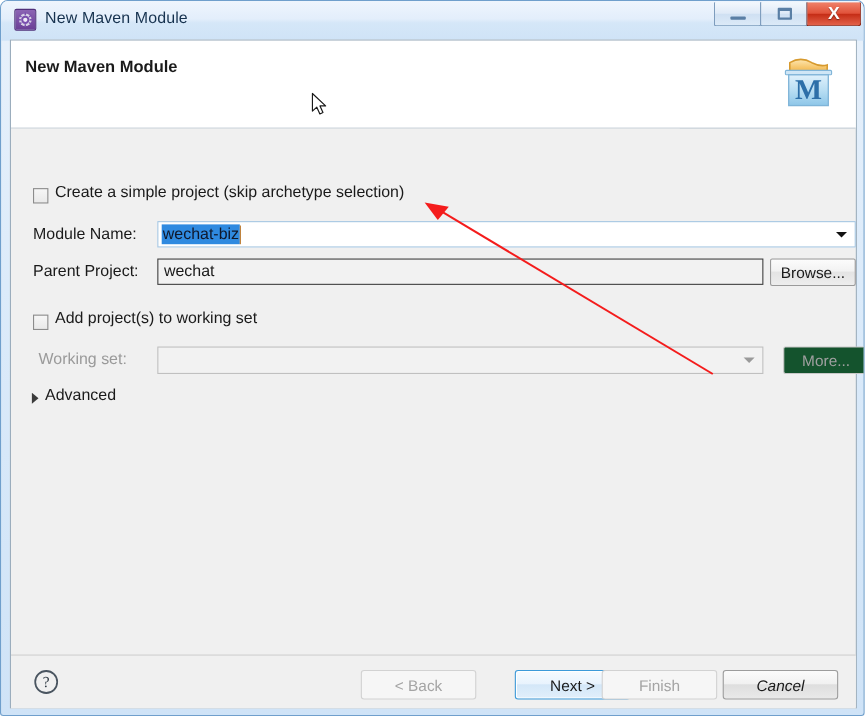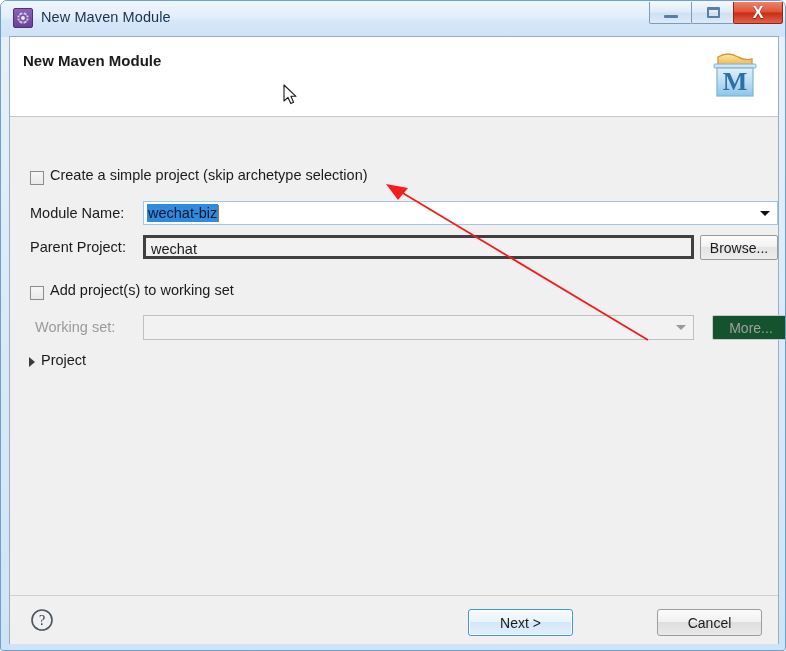--- a/index.html
+++ b/index.html
@@ -215,21 +215,21 @@
   .combo-arrow.disabled { border-top-color: #9a9a9a; }
 
   
   #label-parent { left: 20px; top: 122px; }
   #input-parent {
     position: absolute;
     left: 133px; top: 118px;
     width: 551px; height: 24px;
     box-sizing: border-box;
     background: #f2f2f2;
-    border: 3px solid #404040;
+    border: 1px solid #404040;
   }
   #parent-value {
     position: absolute;
     left: 5px; top: 3px;
     font-size: 14.5px;
     color: #1a1a1a;
   }
 
   .btn {
     position: absolute;
@@ -309,20 +309,21 @@
     box-sizing: border-box;
     font-size: 14px;
     text-align: center;
     border-radius: 3px;
     cursor: default;
   }
   .navbtn.enabled {
     color: #1a1a1a;
     background: linear-gradient(to bottom, #fbfbfb 0%, #f1f1f1 47%, #dedede 50%, #e9e9e9 100%);
     border: 1px solid #9c9c9c;
+    font-style: italic;
   }
   .navbtn.disabled {
     color: #a4a4a4;
     background: #f6f6f6;
     border: 1px solid #d2d2d2;
   }
   .navbtn.default {
     color: #1a1a1a;
     background: linear-gradient(to bottom, #f6fbff 0%, #e8f3fd 47%, #d3e7f8 50%, #e2effb 100%);
     border: 1px solid #3c9ad9;
@@ -429,30 +430,32 @@
       <div id="row-ws-label" class="chk-label">Add project(s) to working set</div>
 
       <div id="label-ws" class="field-label disabled">Working set:</div>
       <div id="combo-ws">
         <div class="combo-arrow disabled"></div>
       </div>
       <div id="btn-more" class="btn disabled">More...</div>
 
       <div id="advanced">
         <div id="advanced-arrow"></div>
-        <div id="advanced-label">Project</div>
+        <div id="advanced-label">Advanced</div>
       </div>
     </div>
 
     <div id="buttonbar">
       <svg id="help-icon" viewBox="0 0 24 24">
         <circle cx="12" cy="12" r="10" fill="none" stroke="#4a5560" stroke-width="1.6"></circle>
         <text x="12" y="17" font-family="Liberation Serif, serif" font-size="14" fill="#2b3640" text-anchor="middle">?</text>
       </svg>
+      <div id="nav-back" class="navbtn disabled">&lt; Back</div>
       <div id="nav-next" class="navbtn default">Next &gt;</div>
+      <div id="nav-finish" class="navbtn disabled">Finish</div>
       <div id="nav-cancel" class="navbtn enabled">Cancel</div>
 
     </div>
   </div>
 </div>
 
 <svg id="arrow-overlay">
   <line x1="648" y1="340" x2="396" y2="189" stroke="#f41c1c" stroke-width="1.8"></line>
   <polygon points="386,184 408,188 398,200" fill="#f41c1c"></polygon>
 </svg>

